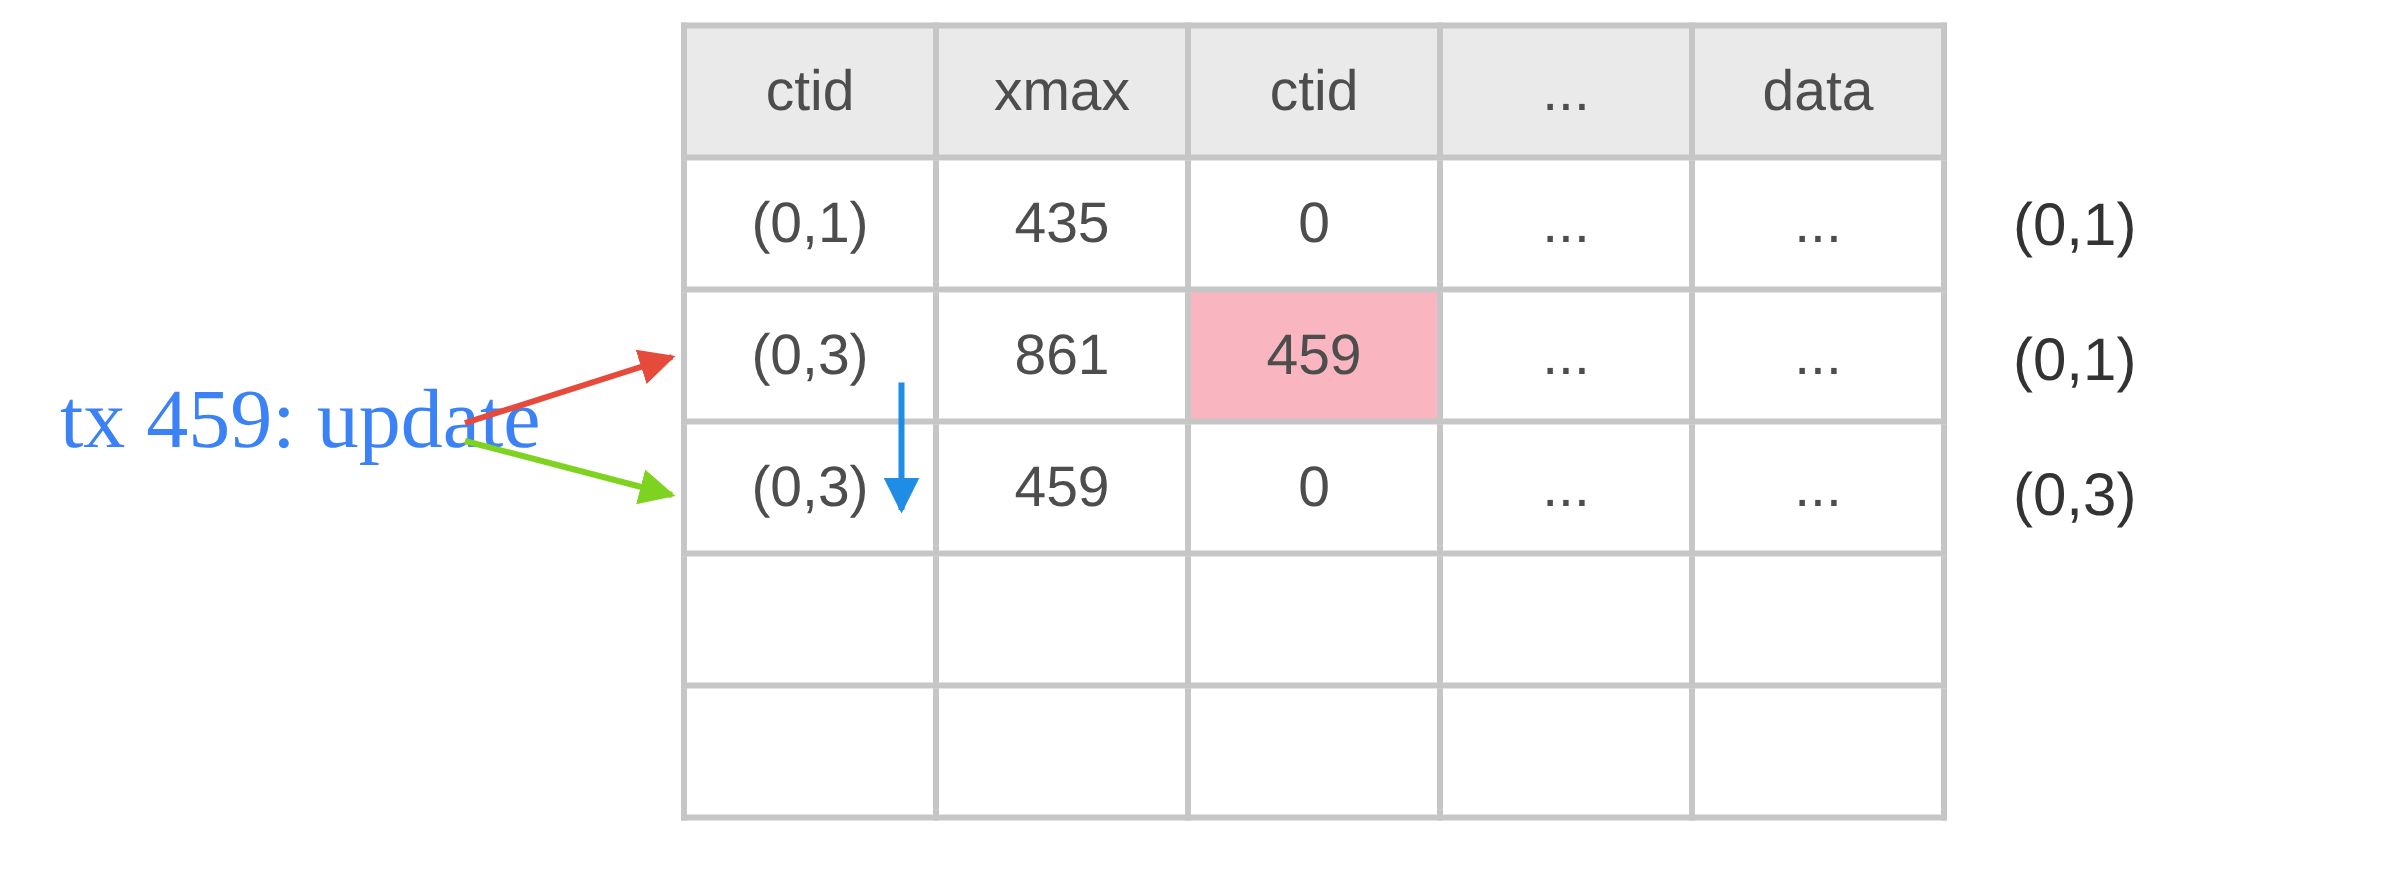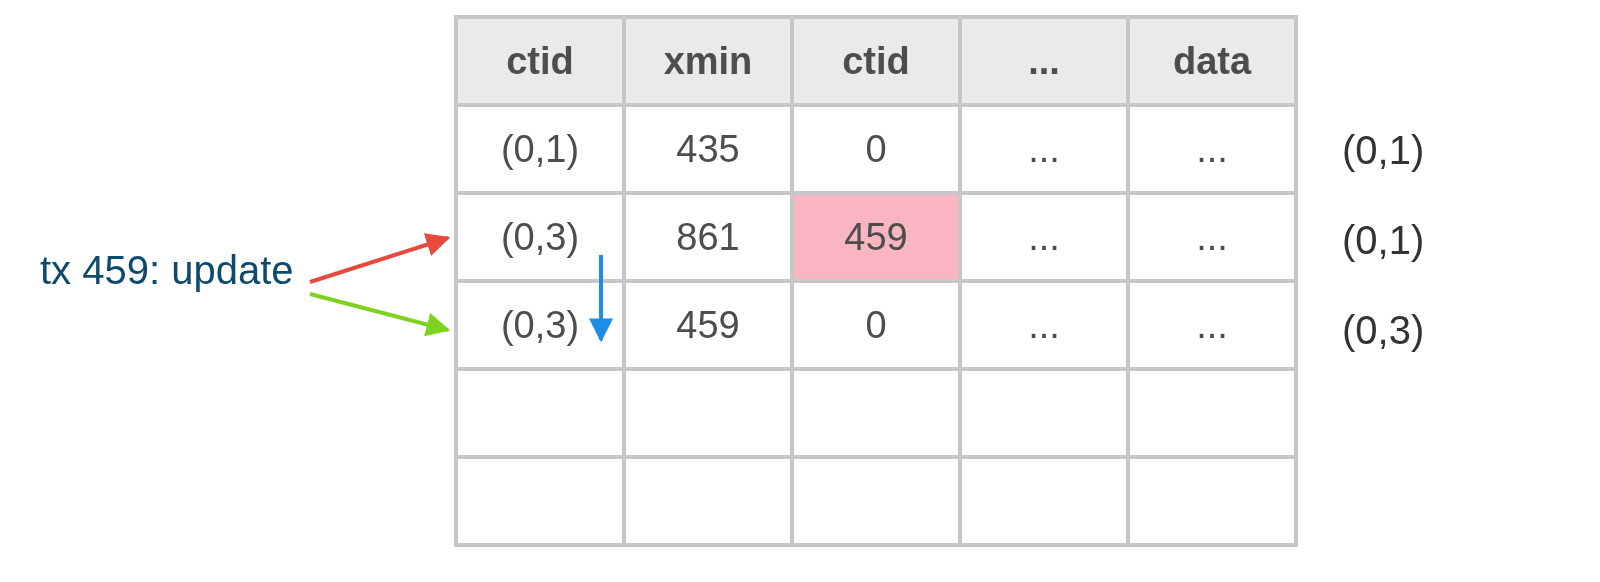--- a/index.html
+++ b/index.html
@@ -14,23 +14,24 @@
   }
   .stage {
     position: relative;
     width: 1600px;
     height: 582px;
   }
   .tx-label {
     position: absolute;
     left: 40px;
     top: 248px;
-    color: #0c4a6e;
-    font-size: 40px;
+    color: #3b82f6;
+    font-size: 56px;
     white-space: nowrap;
+    font-family: Liberation Serif, serif;
   }
   .table-wrap {
     position: absolute;
     left: 454px;
     top: 15px;
   }
   table.mvcc {
     border-collapse: collapse;
     background: #ffffff;
   }
@@ -39,21 +40,21 @@
     width: 162px;
     height: 82px;
     text-align: center;
     vertical-align: middle;
     font-weight: 400;
     color: #4d4d4d;
     font-size: 38px;
   }
   table.mvcc th {
     background: #eaeaea;
-    font-weight: 700;
+    font-weight: 400;
   }
   td.hl {
     background: #f9b6c1;
   }
   .row-labels {
     position: absolute;
     left: 1334px;
     top: 15px;
   }
   .row-labels .spacer, .row-labels .lbl {
@@ -78,21 +79,21 @@
 <body>
 <div class="stage">
 
 <div class="tx-label">tx 459: update</div>
 
 <div class="table-wrap">
   <table class="mvcc">
     <thead>
       <tr>
         <th>ctid</th>
-        <th>xmin</th>
+        <th>xmax</th>
         <th>ctid</th>
         <th>...</th>
         <th>data</th>
       </tr>
     </thead>
     <tbody>
       <tr>
         <td>(0,1)</td>
         <td>435</td>
         <td>0</td>

